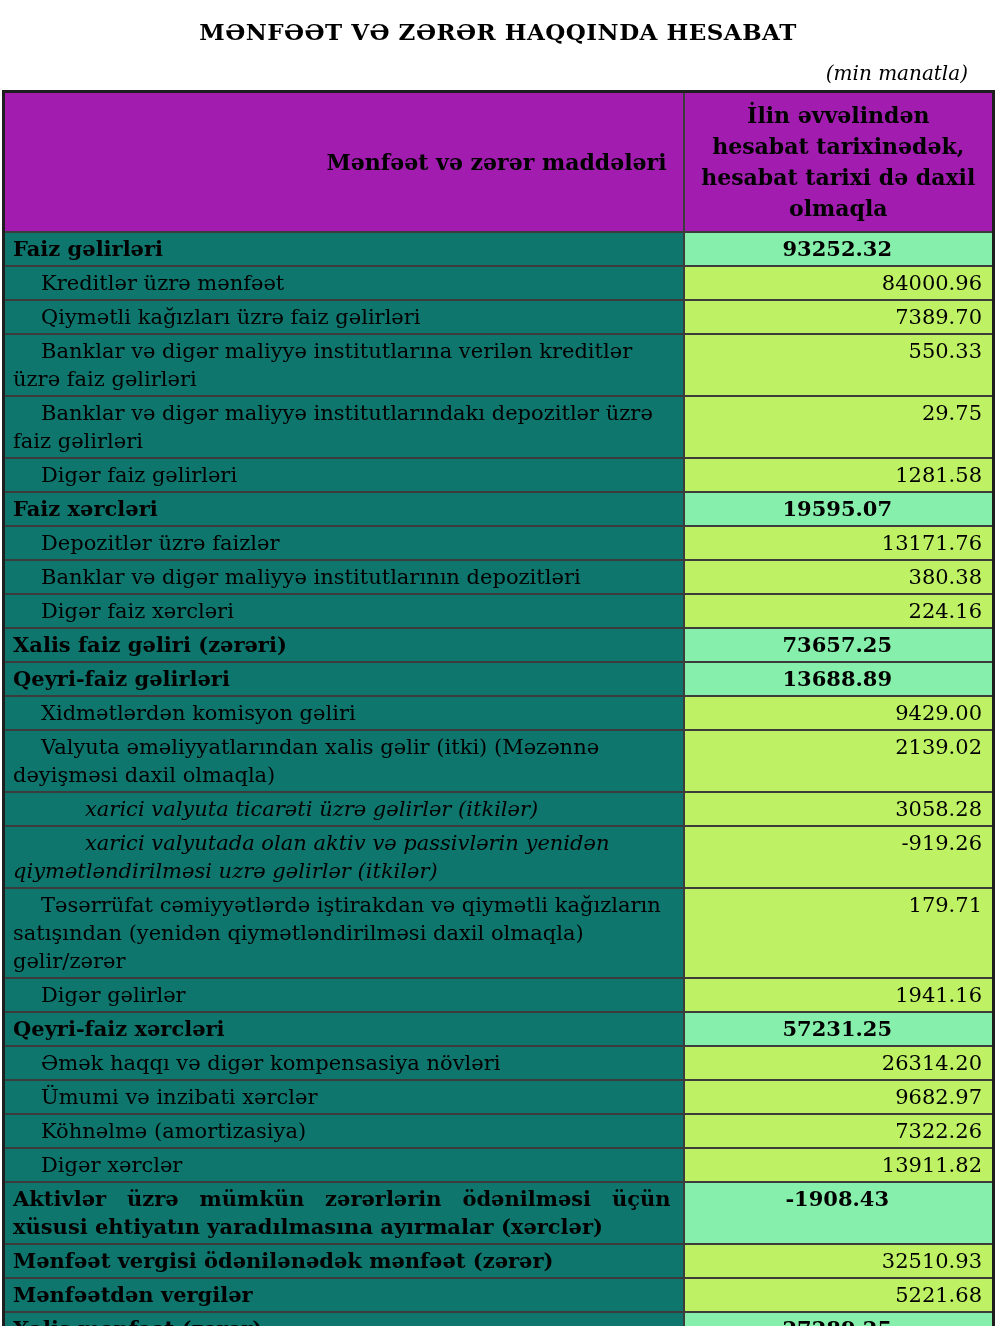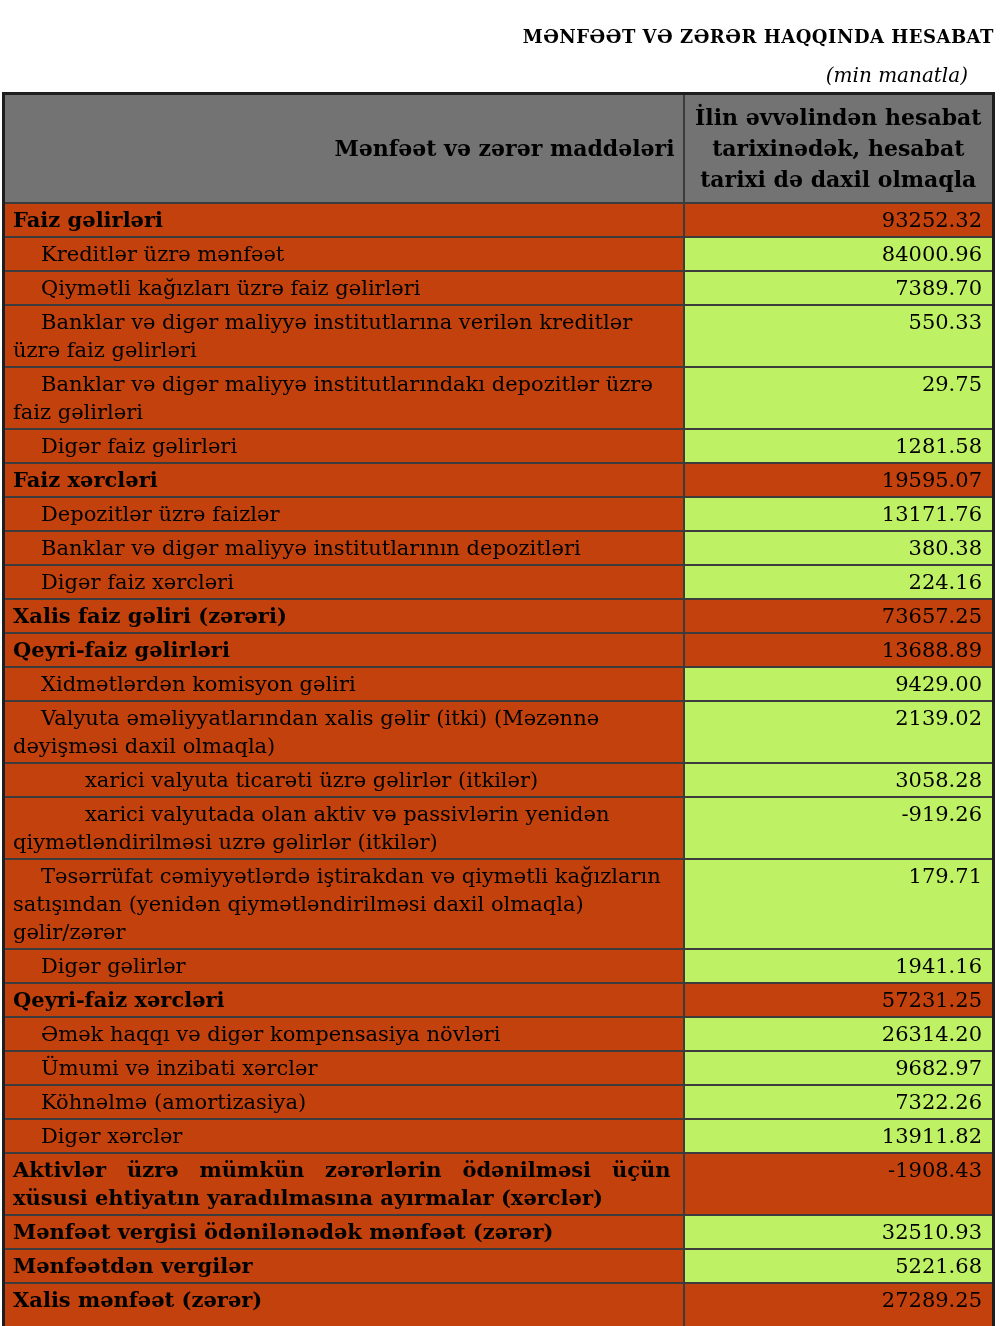--- a/index.html
+++ b/index.html
@@ -10,25 +10,25 @@
     font-family: "DejaVu Serif", "Liberation Serif", serif;
   }
   .page {
     width: 1000px;
     min-height: 1326px;
     box-sizing: border-box;
     padding: 14px 6px 6px 2px;
     background: #ffffff;
   }
   .title {
-    font-size: 18px;
-    font-weight: bold;
-    text-align: right;
+    font-size: 23px;
+    font-weight: bold;
+    text-align: center;
     letter-spacing: 0.5px;
-    margin: 12px 0 16px 0;
+    margin: 4px 0 16px 0;
   }
   .unit-note {
     font-size: 20px;
     font-style: italic;
     text-align: right;
     padding-right: 26px;
     margin-bottom: 5px;
   }
   table.pl-table {
     width: 990px;
@@ -36,56 +36,58 @@
     table-layout: fixed;
     border: 3px solid #1e1e1e;
   }
   col.c-label { width: 680px; }
   col.c-value { width: 310px; }
   th, td {
     border: 2px solid #3c3c3c;
     box-sizing: border-box;
   }
   th {
-    background: #737373;
+    background: #a21caf;
     font-size: 22px;
     font-weight: bold;
     line-height: 31px;
     vertical-align: middle;
-    padding: 7px 8px;
+    padding: 7px 16px;
   }
   td {
     font-size: 21px;
     line-height: 28px;
     padding: 2px 8px;
     vertical-align: top;
   }
   td.label {
-    background: #c2410c;
+    background: #0f766e;
     text-align: left;
     text-indent: 28px;
     padding-right: 12px;
   }
   td.value {
     background: #bef264;
     text-align: right;
     padding-right: 10px;
   }
   
   td.label.section, td.label.section-justify, td.label.bold-label {
     font-weight: bold;
     text-indent: 0;
   }
   td.value.section, td.value.section-justify {
-    background: #c2410c;
-    font-weight: normal;
+    background: #86efac;
+    font-weight: bold;
+    text-align: center;
   }
   td.label.section-justify { text-align: justify; }
   
   td.label.italic {
+    font-style: italic;
     text-indent: 72px;
   }
   tr:last-child td { padding-bottom: 16px; }
 </style>
 </head>
 <body>
 
 <div class="page">
   <h1 class="title">MƏNFƏƏT VƏ ZƏRƏR HAQQINDA HESABAT</h1>
   <div class="unit-note">(min manatla)</div>

